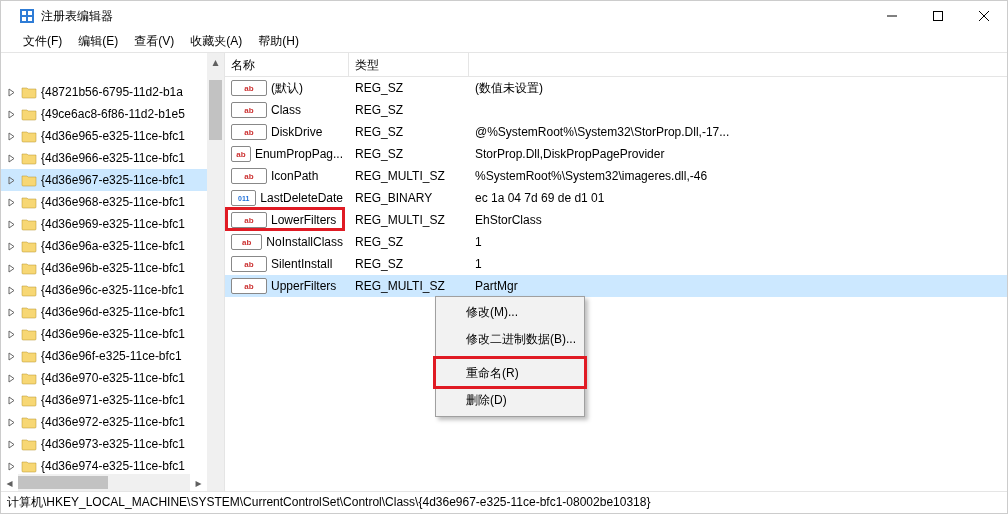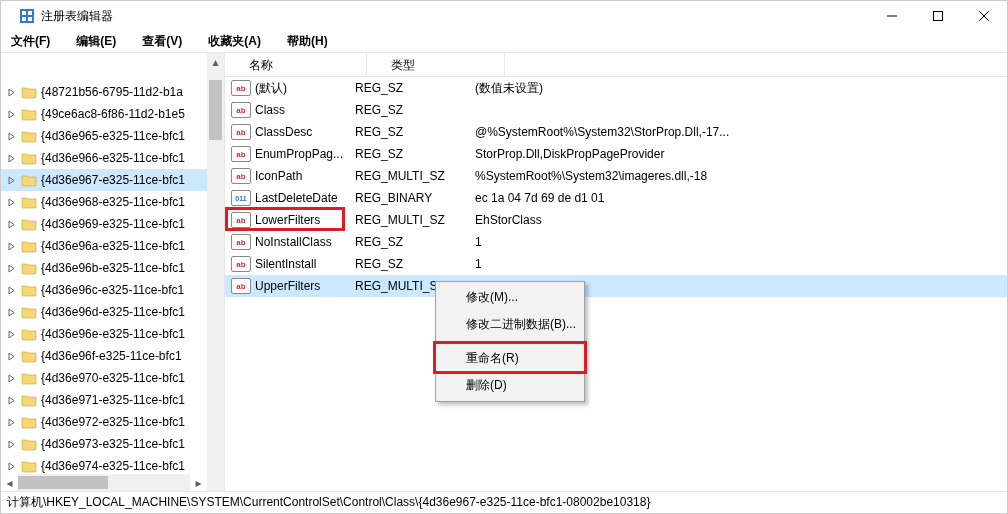--- a/index.html
+++ b/index.html
@@ -2,39 +2,39 @@
 <html><head>
 <meta charset="utf-8">
 <style>
   * { box-sizing: border-box; margin: 0; padding: 0; font-family: "Microsoft YaHei", "Segoe UI", Tahoma, sans-serif; font-size: 12px; }
   body { background: #fff; width: 1008px; height: 514px; overflow: hidden; display: flex; flex-direction: column; border: 1px solid #ccc;}
   .titlebar { height: 30px; display: flex; align-items: center; padding: 0 0 0 18px; background: #fff; }
   .titlebar .app-icon { width: 16px; height: 16px; margin-right: 6px; display:flex; align-items:center; justify-content:center; }
   .titlebar .title { flex: 1; }
   .titlebar .win-btns { display:flex; }
   .titlebar .win-btn { width: 46px; height: 30px; display:flex; align-items:center; justify-content:center; }
-  .menubar { height: 22px; display:flex; align-items:center; padding: 0 4px; gap: 14px; border-bottom: 1px solid #e5e5e5; font-weight: bold; }
+  .menubar { height: 22px; display:flex; align-items:center; padding: 0 16px; gap: 4px; border-bottom: 1px solid #e5e5e5; }
   .menubar .menu-item { padding: 2px 6px; }
   .main { flex:1; display:flex; min-height:0; position:relative;}
   .tree { width: 224px; border-right: 1px solid #e5e5e5; overflow:hidden; position:relative; background:#fff; }
   .tree-inner { position:relative;margin-top:28px; }
   .tree-row { height: 22px; display:flex; align-items:center; white-space:nowrap; padding-left: 4px; overflow:hidden;}
   .tree-row .expander { width:14px; display:inline-flex; justify-content:center; color:#555; }
   .tree-row .folder { width:16px; height:16px; margin:0 2px; display:inline-flex; align-items:center; justify-content:center;}
   .tree-row.selected { background:#cce8ff; }
   .tree-row .label { padding: 1px 2px; }
   .tree-row.selected .label {  }
   .list { flex:1; display:flex; flex-direction:column; min-width:0; position:relative; }
   .list-header { height: 24px; display:flex; border-bottom: 1px solid #e5e5e5; }
-  .list-header .col { padding: 4px 6px; border-right: 1px solid #e5e5e5; overflow:hidden; text-overflow:ellipsis; white-space:nowrap;margin-left:18px; }
+  .list-header .col { padding: 4px 6px; border-right: 1px solid #e5e5e5; overflow:hidden; text-overflow:ellipsis; white-space:nowrap; }
   .list-body { flex:1; overflow:auto; position:relative; }
   .list-row { height: 22px; display:flex; align-items:center; position:relative; }
   .list-row.selected { background:#cce8ff; }
   .list-row .cell { padding: 0 6px; overflow:hidden; text-overflow:ellipsis; white-space:nowrap; display:flex; align-items:center;}
-  .list-row .val-icon { width:20px; height:16px; margin-right:4px; display:inline-flex; align-items:center; justify-content:center; border:1px solid #888; border-radius:2px; }
+  .list-row .val-icon { width:36px; height:16px; margin-right:4px; display:inline-flex; align-items:center; justify-content:center; border:1px solid #888; border-radius:2px; }
   .val-icon.str { background:#fff; font-size:8px; font-weight:bold; color:#cc3333; }
   .val-icon.bin { background:#fff; font-size:7px; font-weight:bold; color:#1e6fd9; }
   .col-name { width: 124px; }
   .col-type { width: 120px; }
   .col-data { flex: 1; }
   .statusbar { height: 22px; border-top: 1px solid #e5e5e5; display:flex; align-items:center; padding: 0 6px; white-space:nowrap; overflow:hidden;}
   .scrollbar-v { position:absolute; right:0; top:0; bottom:0; width:17px; background:#f0f0f0; display:flex; flex-direction:column;}
   .scrollbar-v .sb-btn { height:17px; display:flex; align-items:center; justify-content:center; color:#606060;}
   .scrollbar-v .sb-track { flex:1; position:relative;}
   .scrollbar-v .sb-thumb { position:absolute; left:2px; right:2px; background:#c2c2c2;}
@@ -383,40 +383,40 @@
         <div class="list-row">
           <div class="cell col-name">
             <span class="val-icon str">ab</span>
             <span>Class</span>
           </div>
           <div class="cell col-type">REG_SZ</div>
         </div>
         <div class="list-row">
           <div class="cell col-name">
             <span class="val-icon str">ab</span>
-            <span>ClassDesc</span>
+            <span>DiskDrive</span>
           </div>
           <div class="cell col-type">REG_SZ</div>
           <div class="cell col-data">@%SystemRoot%\System32\StorProp.Dll,-17...</div>
         </div>
         <div class="list-row">
           <div class="cell col-name">
             <span class="val-icon str">ab</span>
             <span>EnumPropPag...</span>
           </div>
           <div class="cell col-type">REG_SZ</div>
           <div class="cell col-data">StorProp.Dll,DiskPropPageProvider</div>
         </div>
         <div class="list-row">
           <div class="cell col-name">
             <span class="val-icon str">ab</span>
             <span>IconPath</span>
           </div>
           <div class="cell col-type">REG_MULTI_SZ</div>
-          <div class="cell col-data">%SystemRoot%\System32\imageres.dll,-18</div>
+          <div class="cell col-data">%SystemRoot%\System32\imageres.dll,-46</div>
         </div>
         <div class="list-row">
           <div class="cell col-name">
             <span class="val-icon bin">011</span>
             <span>LastDeleteDate</span>
           </div>
           <div class="cell col-type">REG_BINARY</div>
           <div class="cell col-data">ec 1a 04 7d 69 de d1 01</div>
         </div>
         <div class="list-row">
@@ -447,21 +447,21 @@
           <div class="cell col-name">
             <span class="val-icon str">ab</span>
             <span>UpperFilters</span>
           </div>
           <div class="cell col-type">REG_MULTI_SZ</div>
           <div class="cell col-data">PartMgr</div>
         </div>
         <div class="redbox" id="redbox-lower" style="left: 0px; top: 130px; width: 120px; height: 24px;"></div>
     </div>
 
-    <div class="context-menu" id="ctx" style="left:210px; top:228px; width:150px;">
+    <div class="context-menu" id="ctx" style="left:210px; top:243px; width:150px;">
       <div class="cm-item">修改(M)...</div>
       <div class="cm-item">修改二进制数据(B)...</div>
       <div class="cm-sep"></div>
       <div class="cm-item">重命名(R)</div>
       <div class="cm-item">删除(D)</div>
       <div class="redbox" id="redbox-delete" style="left: -3px; right: -3px; top: 59px; height: 33px;"></div>
     </div>
   </div>
 </div>
 

